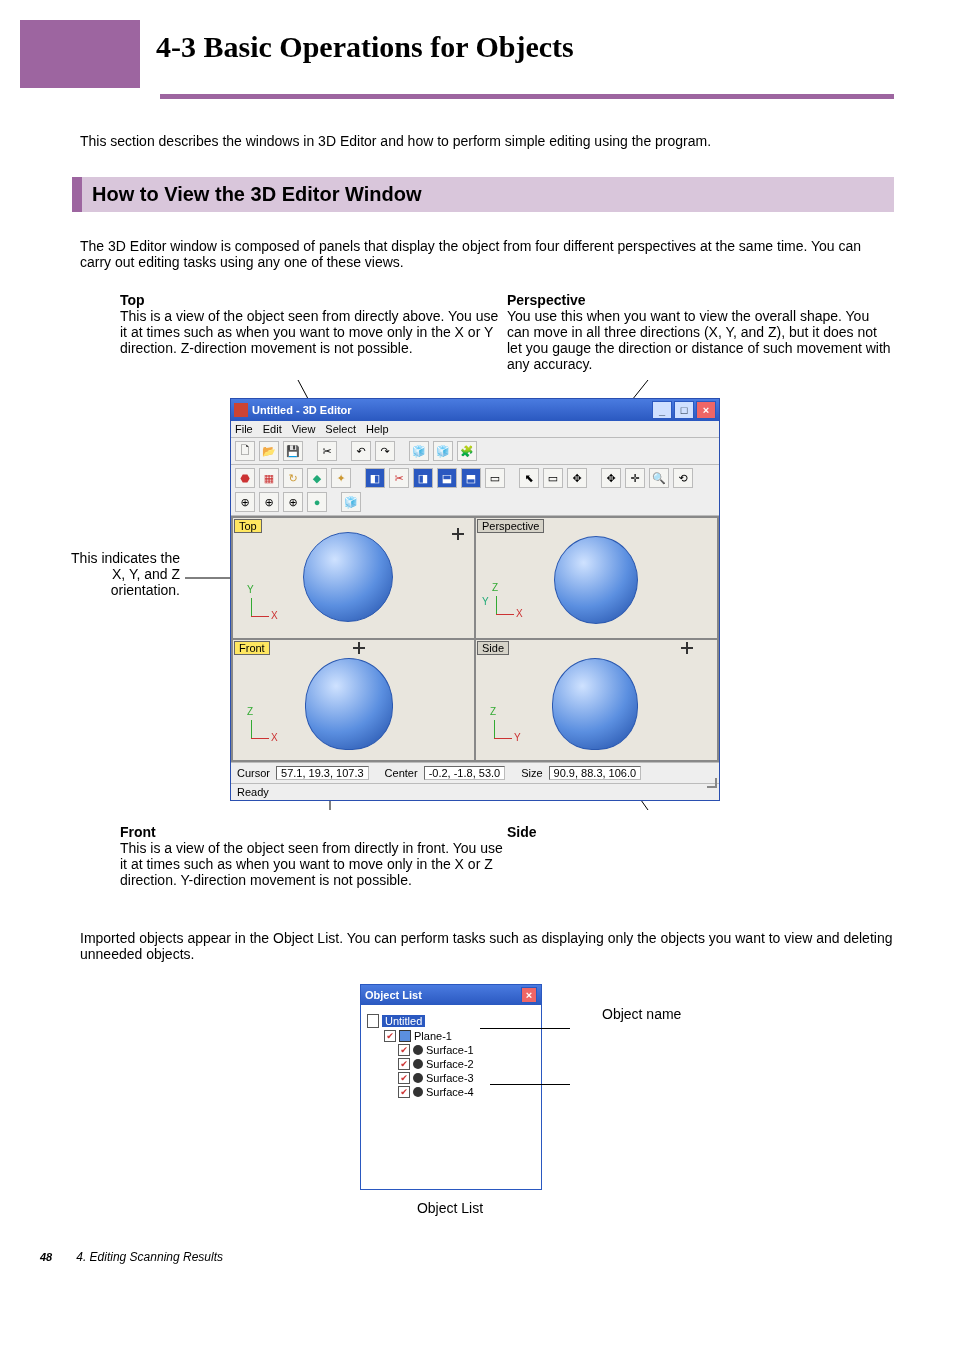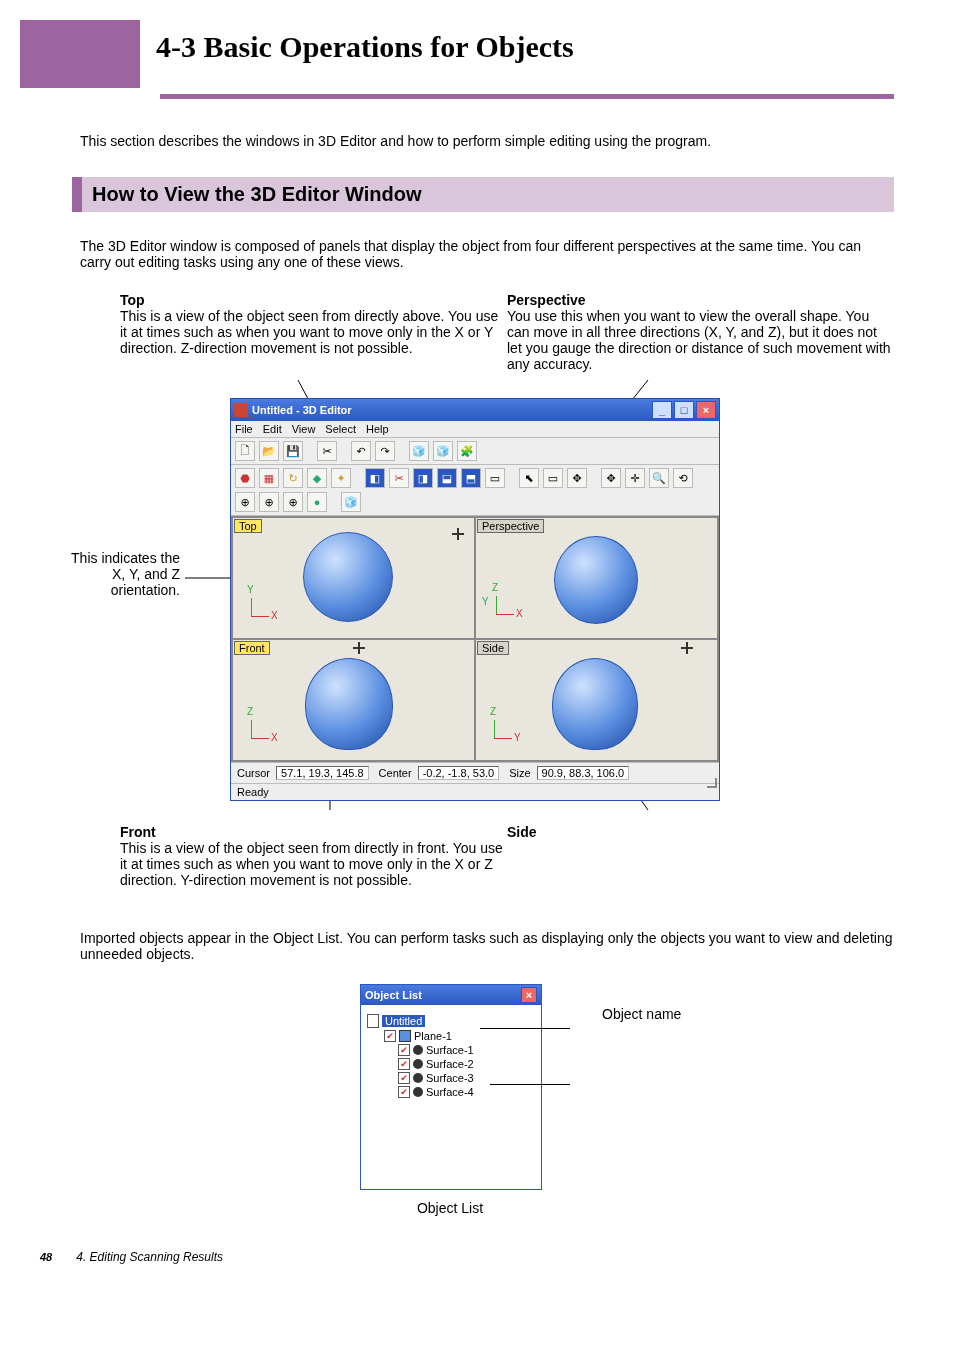--- a/index.html
+++ b/index.html
@@ -179,21 +179,21 @@
   .crosshair::after  { top:5px; left:0; height:2px; width:12px; }
   .resize-handle {
     position:absolute; right:2px; bottom:12px; width:8px;height:8px;
     border-right:2px solid #888; border-bottom:2px solid #888;
   }
   .statusbar {
     background:#eee;
     padding:3px 6px;
     border-top:1px solid #bbb;
     display:flex;
-    gap:10px;
+    gap:16px;
     font-size:11px;
   }
   .statusbar .cell { display:flex; gap:6px; align-items:center; }
   .statusbar .val { border:1px inset #bbb; background:#fff; padding:0 4px; }
   .readybar {
     background:#eee; font-size:11px; padding:2px 6px; border-top:1px solid #bbb;
   }
   .axis-note {
     position:absolute;
     left:20px; top:170px;
@@ -421,21 +421,21 @@
               <span class="xl">Y</span>
               <span class="yl">Z</span>
             </div>
             <div class="crosshair" style="right:24px;top:2px;"></div>
           </div>
         </div>
 
         <div class="statusbar">
           <div class="cell">
               <span>Cursor</span>
-              <span class="val">57.1, 19.3, 145.8</span>
+              <span class="val">57.1, 19.3, 107.3</span>
             </div>
           <div class="cell">
               <span>Center</span>
               <span class="val">-0.2, -1.8, 53.0</span>
             </div>
           <div class="cell">
               <span>Size</span>
               <span class="val">90.9, 88.3, 106.0</span>
             </div>
           <div class="resize-handle"></div>

